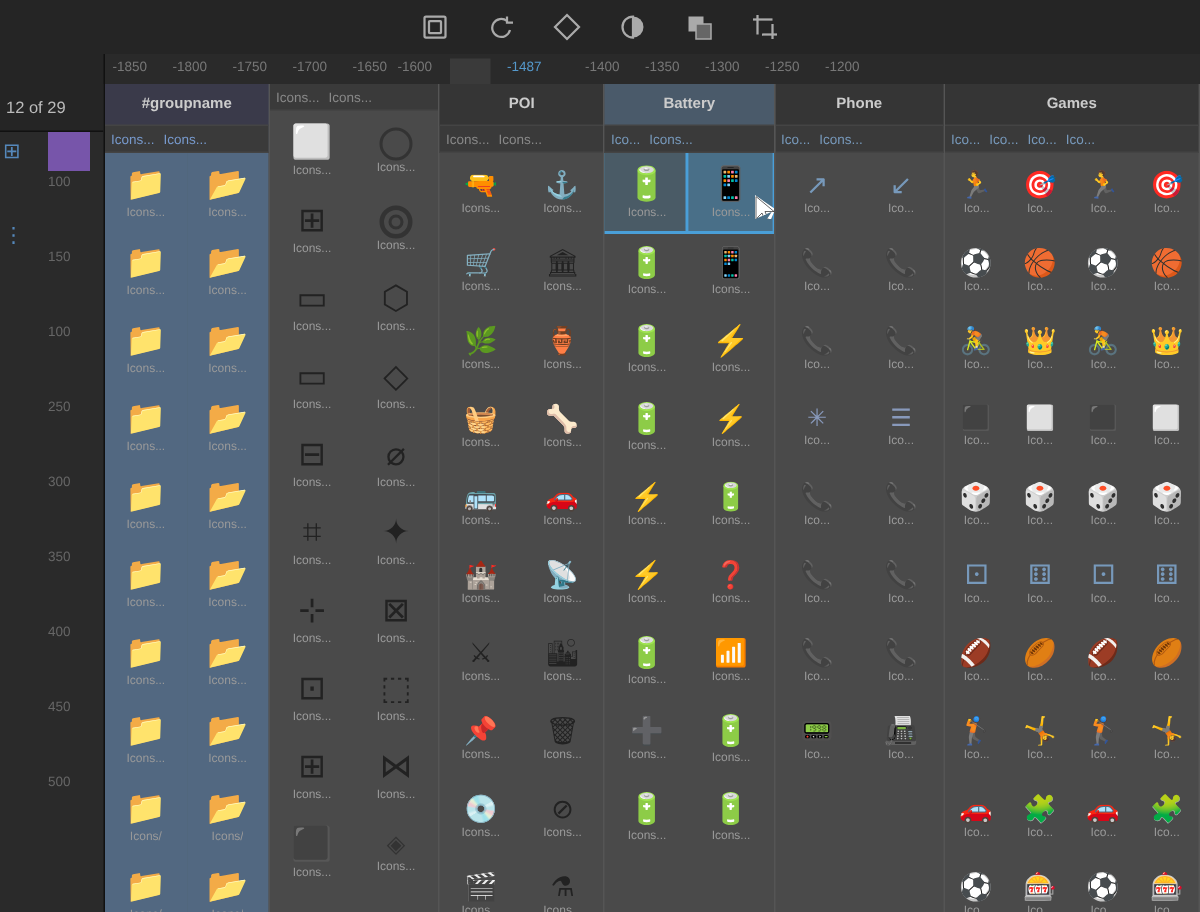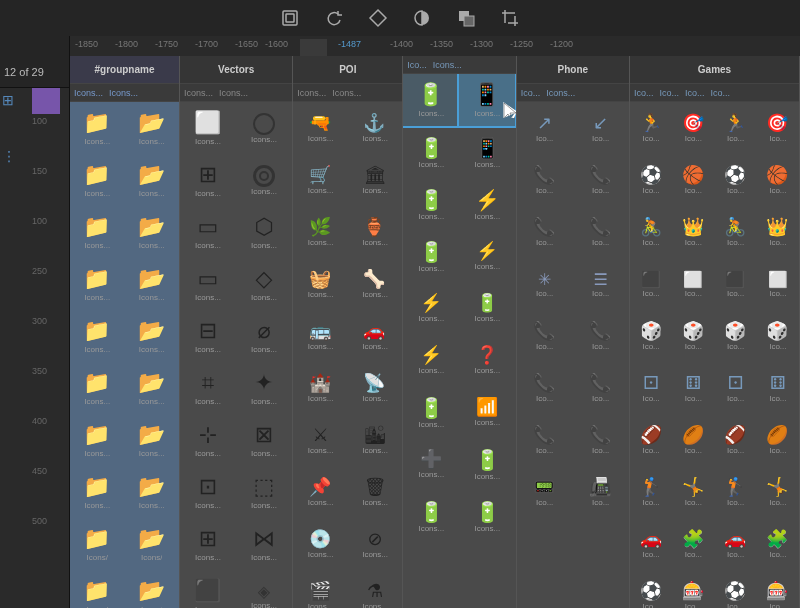--- a/index.html
+++ b/index.html
@@ -392,21 +392,20 @@
                 </div>
               <div class="icon-entry clr-blue bg-selected">
                   <div class="sym">📂</div>
                   <div class="nm">Icons/</div>
                 </div>
             </div>
           </div>
         </div>
 
         <div class="section" style="width:120px;">
-          <div class="section-header">Vectors</div>
           <div class="section-group">
             <span style="color:#888;">Icons...</span>
             <span style="color:#888;">Icons...</span>
           </div>
           <div class="rows-container">
             <div class="two-col">
               <div class="icon-entry clr-dark">
                   <div class="sym">⬜</div>
                   <div class="nm">Icons...</div>
                 </div>
@@ -614,20 +613,21 @@
                 </div>
               <div class="icon-entry clr-dark">
                   <div class="sym" style="font-size:18px;">⚗</div>
                   <div class="nm">Icons...</div>
                 </div>
             </div>
           </div>
         </div>
 
         <div class="section" style="width:120px; position:relative;">
+          <div class="section-header" style="background:#4a5a6a;">Battery</div>
           <div class="section-group">
             <span style="color:#7799bb;">Ico...</span>
             <span style="color:#7799bb;">Icons...</span>
           </div>
           <div class="rows-container">
 
             <div class="two-col" style="outline:2px solid #4a9fd8; background:rgba(74,159,216,0.2); position:relative;">
               <div class="icon-entry clr-lightblue">
                 <div class="sym" style="font-size:22px; color:#6688aa;">🔋</div>
                 <div class="nm">Icons...</div>

